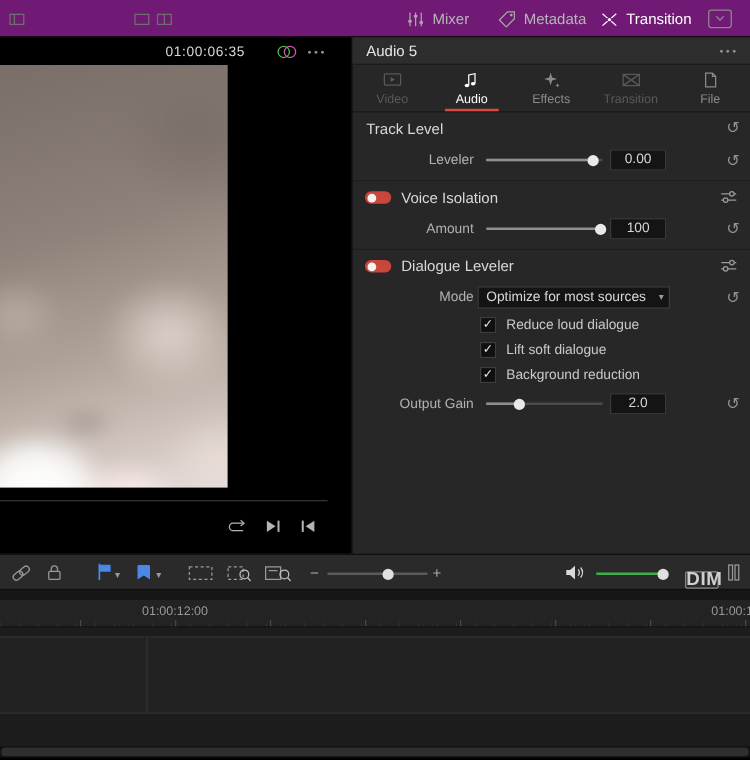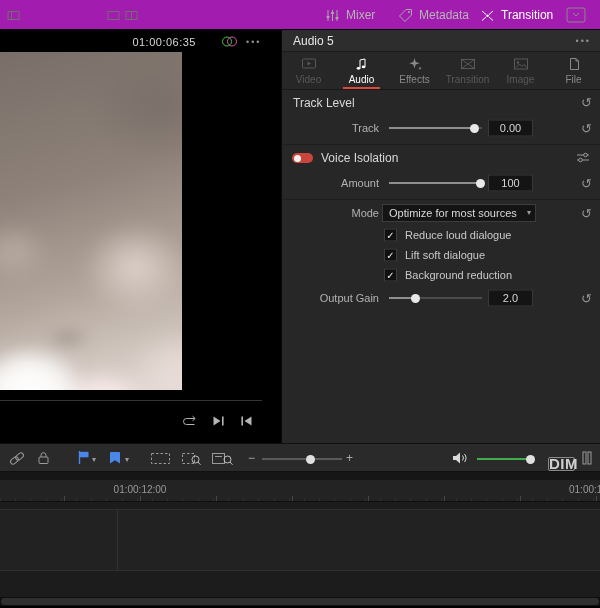--- a/index.html
+++ b/index.html
@@ -2,21 +2,21 @@
 <html><head>
 <meta charset="utf-8">
 <style>
   * { margin:0; padding:0; box-sizing:border-box; }
   html,body { width:600px; height:608px; overflow:hidden; background:#141414;
               font-family:"Liberation Sans", sans-serif; }
   .app { position:relative; width:600px; height:608px; background:#1b1b1b; color:#ccc; }
   svg { display:block; }
 
   
-  .topbar { position:absolute; left:0; top:0; width:600px; height:30px; background:#a21caf; border-bottom:1px solid #000; }
+  .topbar { position:absolute; left:0; top:0; width:600px; height:30px; background:#701a75; border-bottom:1px solid #000; }
   .tb-item { position:absolute; top:0; height:30px; display:flex; align-items:center; gap:6px; font-size:12px; color:#b5b5b5; cursor:default; }
   .tb-item.active { color:#ffffff; }
   .tb-lefticon { position:absolute; top:10px; }
 
   
   .left-panel { position:absolute; left:0; top:30px; width:281px; height:413px; background:#000; }
   .timecode { position:absolute; left:96px; top:6px; width:100px; text-align:right; font-size:11px; color:#d8d8d8; letter-spacing:.5px; }
   .vh-icon { position:absolute; top:5px; }
   .dots { font-size:9px; color:#8f8f8f; letter-spacing:2px; }
   .viewer { position:absolute; left:0; top:22px; width:182px; height:338px; overflow:hidden; background:#5f5650; }
@@ -235,48 +235,38 @@
       <div class="tab dim">
         <span>
             <svg width="16" height="14" viewBox="0 0 16 14">
               <rect x="1.5" y="2.5" width="13" height="9" fill="none" stroke="currentColor"></rect>
               <line x1="1.5" y1="2.5" x2="14.5" y2="11.5" stroke="currentColor"></line>
               <line x1="14.5" y1="2.5" x2="1.5" y2="11.5" stroke="currentColor"></line>
             </svg>
           </span>
         <span>Transition</span>
       </div>
-      <div class="tab dim">
-        <span>
-            <svg width="16" height="14" viewBox="0 0 16 14">
-              <rect x="1.5" y="2" width="13" height="10" fill="none" stroke="currentColor"></rect>
-              <circle cx="5" cy="5.5" r="1.2" fill="currentColor"></circle>
-              <path d="M3 10.5 L6.5 7 L9 9.5 L11 7.5 L13.5 10.5" fill="none" stroke="currentColor"></path>
-            </svg>
-          </span>
-        <span>Image</span>
-      </div>
       <div class="tab">
         <span>
             <svg width="16" height="14" viewBox="0 0 16 14">
               <path d="M4.5 1.5 H10 L12.5 4 V12.5 H4.5 Z" fill="none" stroke="currentColor"></path>
               <path d="M10 1.5 V4 H12.5" fill="none" stroke="currentColor"></path>
             </svg>
           </span>
         <span>File</span>
       </div>
     </div>
 
     <div class="section">
       <div class="sec-head">
         <span class="sec-title">Track Level</span>
         <span class="rst">↺</span>
       </div>
       <div class="row">
-        <span class="lbl">Track</span>
+        <span class="lbl">Leveler</span>
         <div class="slider">
           <div class="fill" style="width:92%;"></div>
           <div class="sknob" style="left:calc(92% - 4.5px);"></div>
         </div>
         <div class="valbox">0.00</div>
         <span class="rst">↺</span>
       </div>
     </div>
 
     <div class="section">
@@ -299,20 +289,34 @@
         <div class="slider">
           <div class="fill" style="width:100%;"></div>
           <div class="sknob" style="left:calc(98% - 4.5px);"></div>
         </div>
         <div class="valbox">100</div>
         <span class="rst">↺</span>
       </div>
     </div>
 
     <div class="section" style="border-bottom:none;">
+      <div class="sec-head">
+        <div class="toggle">
+            <div class="knob"></div>
+          </div>
+        <span class="sec-title shift">Dialogue Leveler</span>
+        <span class="sec-icon">
+          <svg width="14" height="11" viewBox="0 0 14 11">
+              <line x1="1" y1="3" x2="13" y2="3" stroke="#9a9a9a"></line>
+              <circle cx="9.5" cy="3" r="1.8" fill="#272727" stroke="#9a9a9a"></circle>
+              <line x1="1" y1="8" x2="13" y2="8" stroke="#9a9a9a"></line>
+              <circle cx="4.5" cy="8" r="1.8" fill="#272727" stroke="#9a9a9a"></circle>
+            </svg>
+        </span>
+      </div>
       <div class="row" style="height:25px;">
         <span class="lbl">Mode</span>
         <div class="dropdown">
           <span>Optimize for most sources</span>
           <span class="dd-chev">▾</span>
         </div>
         <span class="rst">↺</span>
       </div>
       <div class="row row-sm">
         <span class="chk">✓</span>

